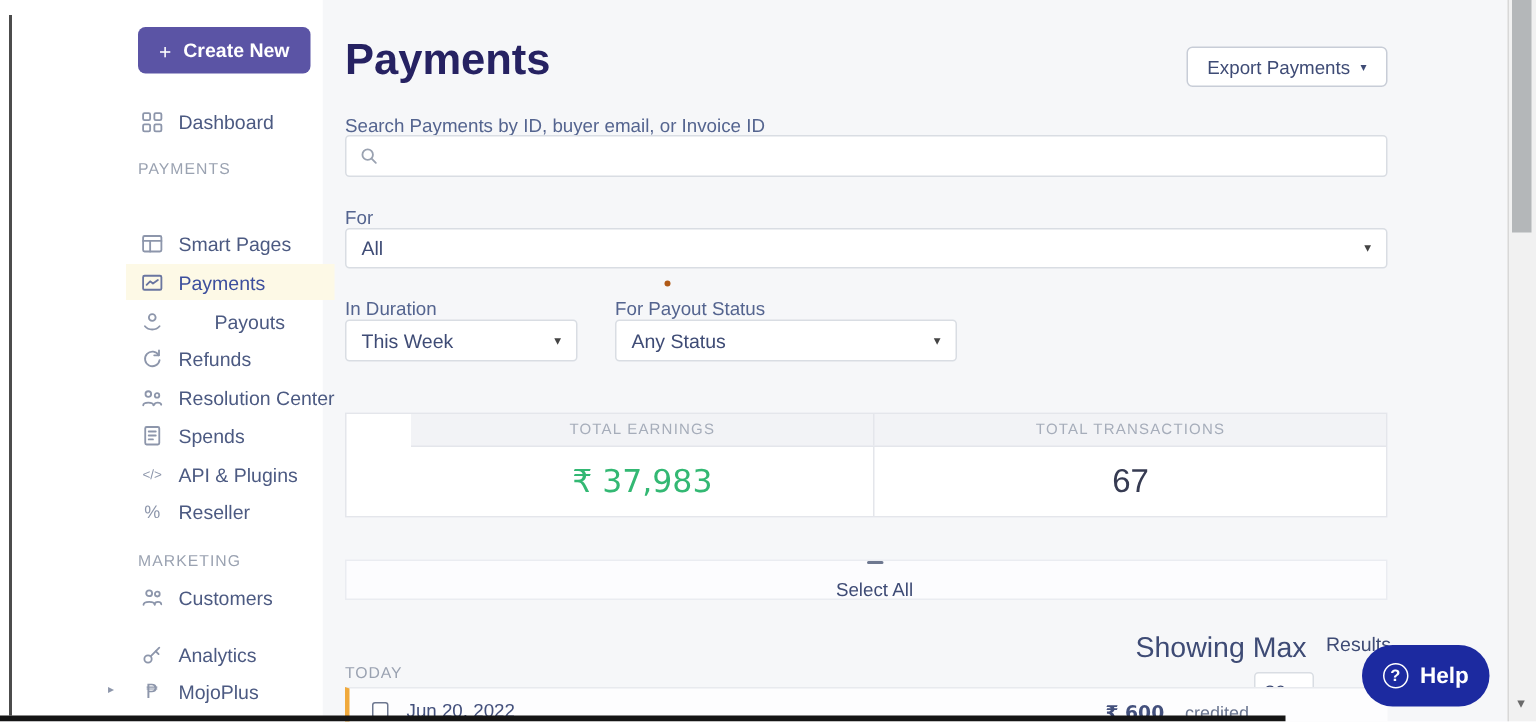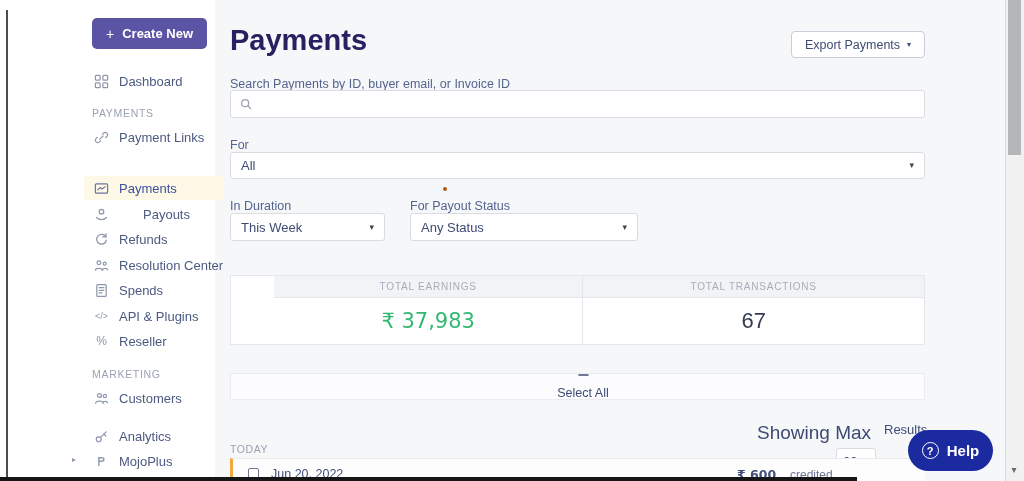--- a/index.html
+++ b/index.html
@@ -95,27 +95,27 @@
           <rect x="1.5" y="1.5" width="5" height="5" rx="1"></rect>
           <rect x="9.5" y="1.5" width="5" height="5" rx="1"></rect>
           <rect x="1.5" y="9.5" width="5" height="5" rx="1"></rect>
           <rect x="9.5" y="9.5" width="5" height="5" rx="1"></rect>
         </svg>
       <span>Dashboard</span>
     </div>
 
     <div class="s-header" style="top:107px;">PAYMENTS</div>
 
-    <div class="s-item" style="top:126px;">
-      <svg width="15" height="15" viewBox="0 0 16 16" fill="none" stroke="#8d96ab" stroke-width="1.3" stroke-linecap="round" stroke-linejoin="round">
-          <path d="M6.2 9.8l3.6-3.6"></path>
-          <path d="M9 4.5l1.2-1.2a2.55 2.55 0 013.6 3.6L12.6 8"></path>
-          <path d="M7 11.5l-1.2 1.2a2.55 2.55 0 01-3.6-3.6L3.4 8"></path>
-        </svg>
-      <span>Payment Links</span>
+    <div class="s-item" style="top:151px;">
+      <svg width="15" height="15" viewBox="0 0 16 16" fill="none" stroke="#8d96ab" stroke-width="1.3" stroke-linecap="round" stroke-linejoin="round">
+          <rect x="1.5" y="2.5" width="13" height="11" rx="1"></rect>
+          <path d="M1.5 6h13"></path>
+          <path d="M6.5 6v7.5"></path>
+        </svg>
+      <span>Smart Pages</span>
     </div>
 
     <div class="s-active-bg"></div>
     <div class="s-item active" style="top:177px;">
       <svg width="15" height="15" viewBox="0 0 16 16" fill="none" stroke="#6a76a0" stroke-width="1.3" stroke-linecap="round" stroke-linejoin="round">
           <rect x="1.5" y="3" width="13" height="10" rx="1"></rect>
           <path d="M4 9.5l2.5-2.5 2 1.5L12 6"></path>
         </svg>
       <span>Payments</span>
     </div>

